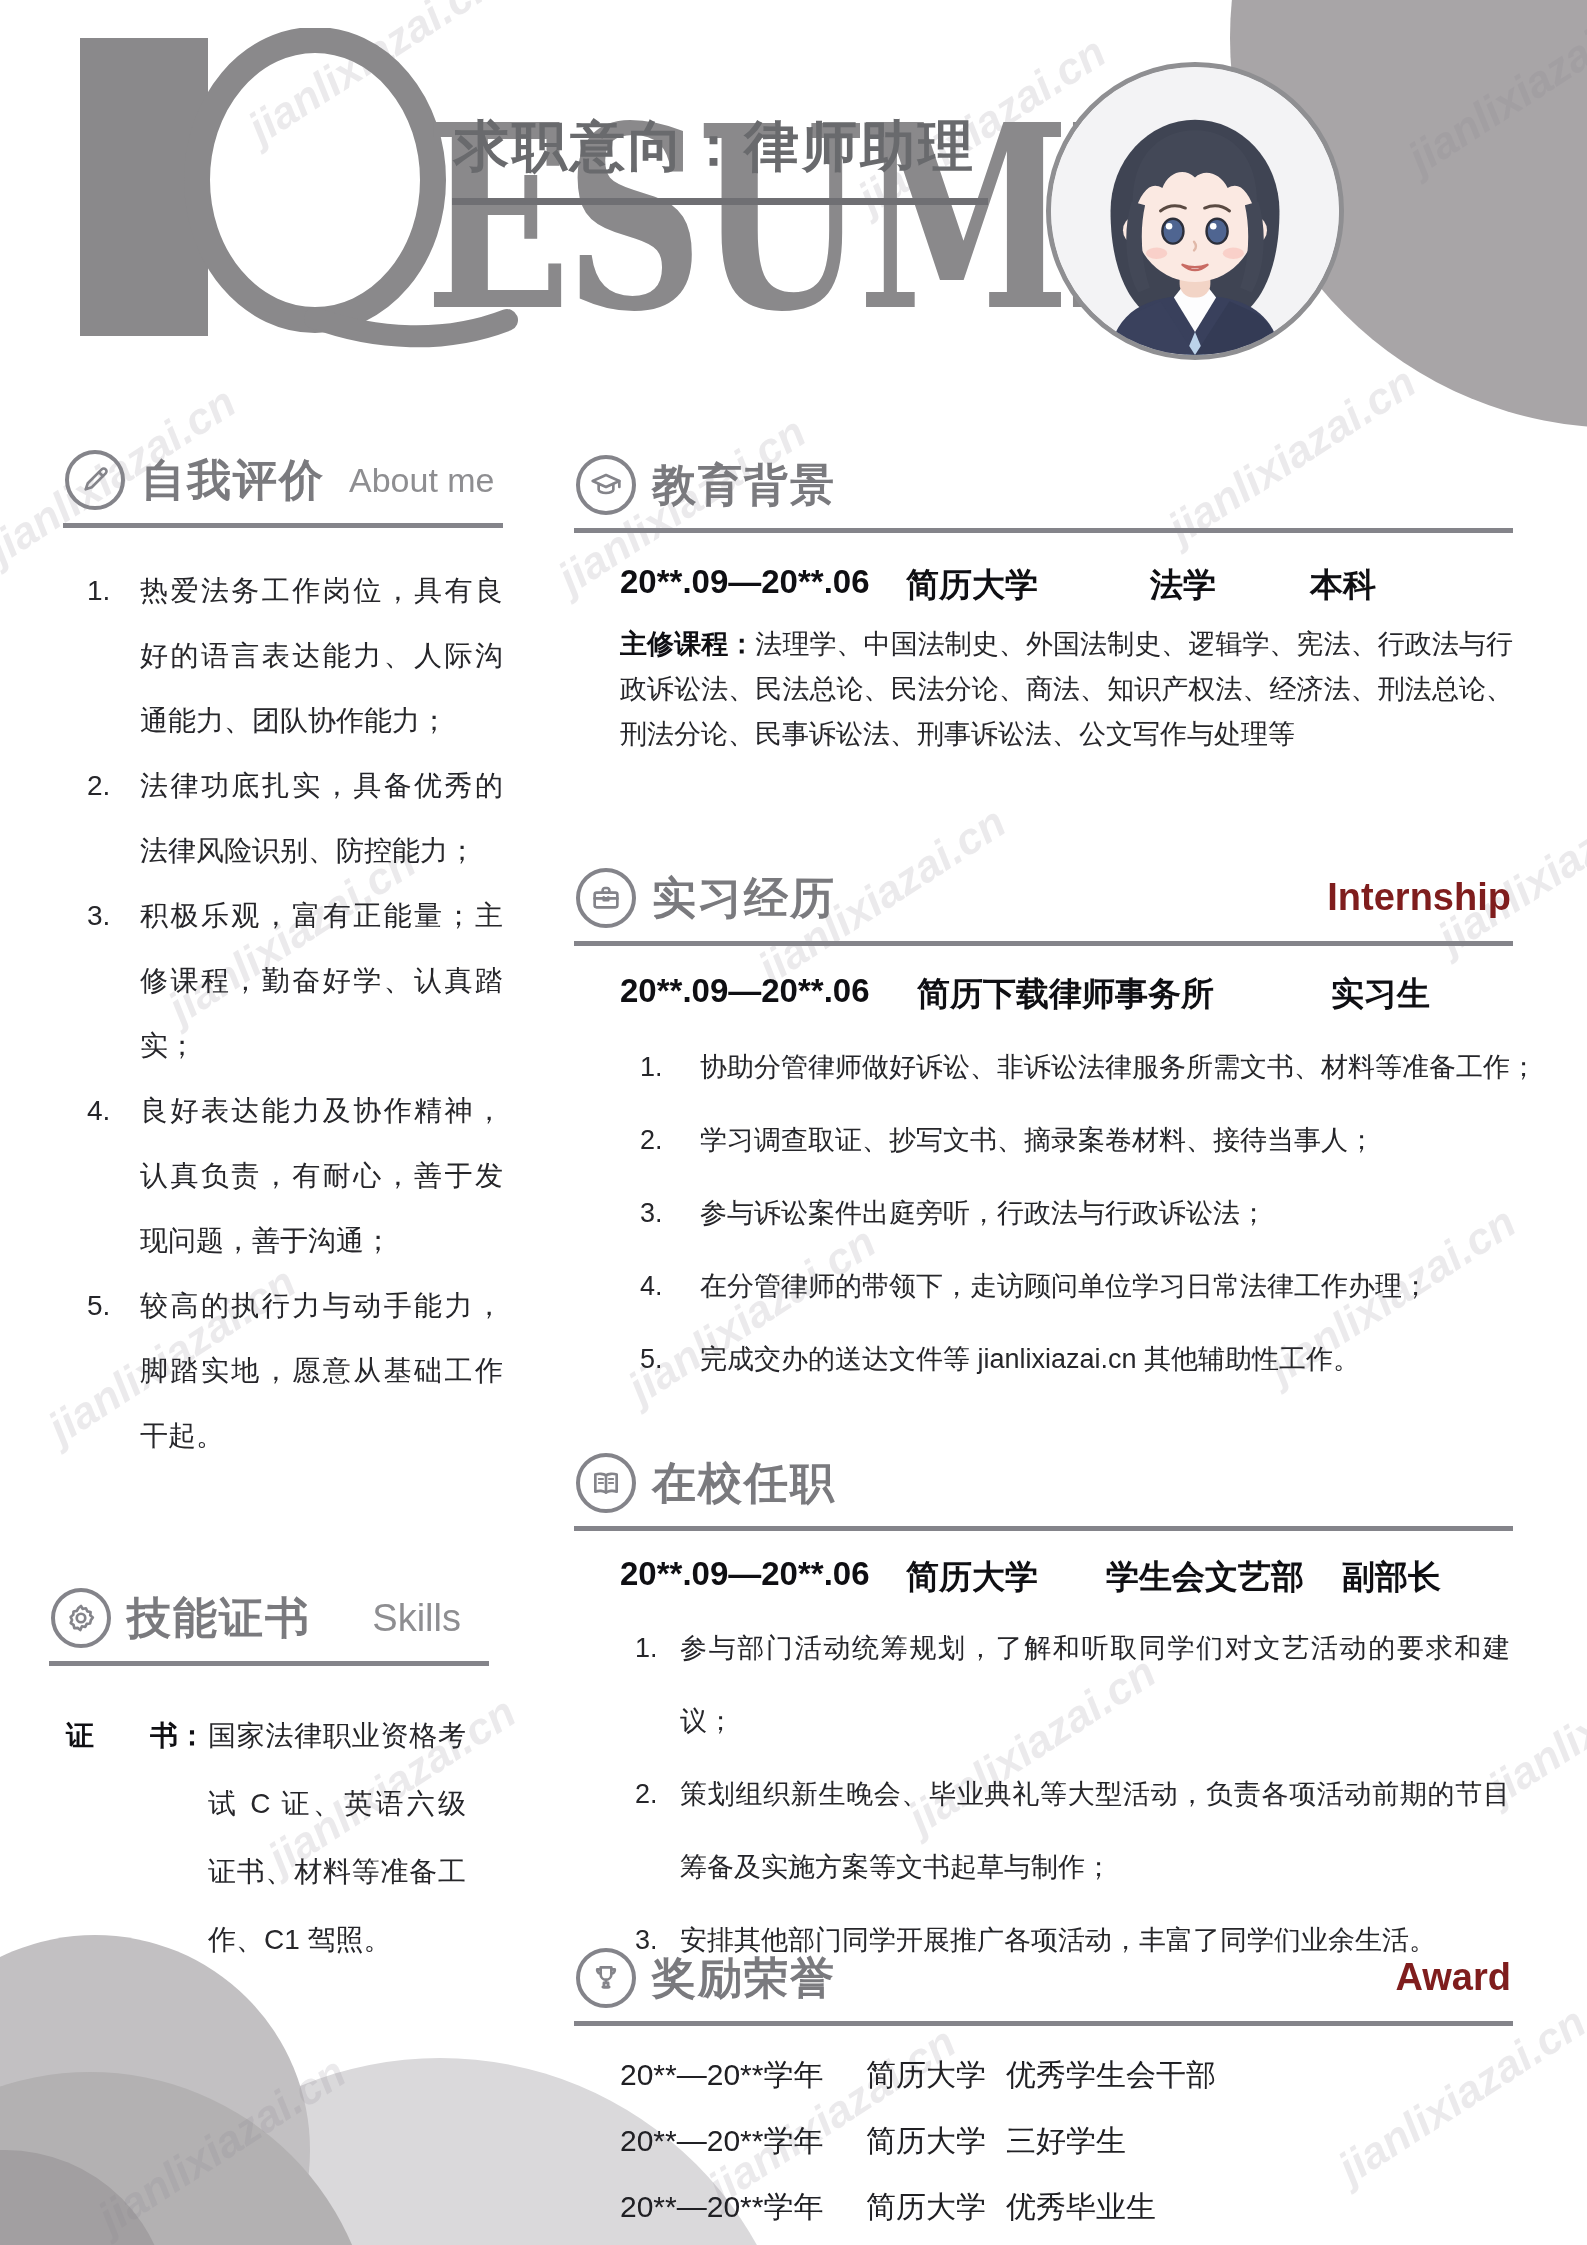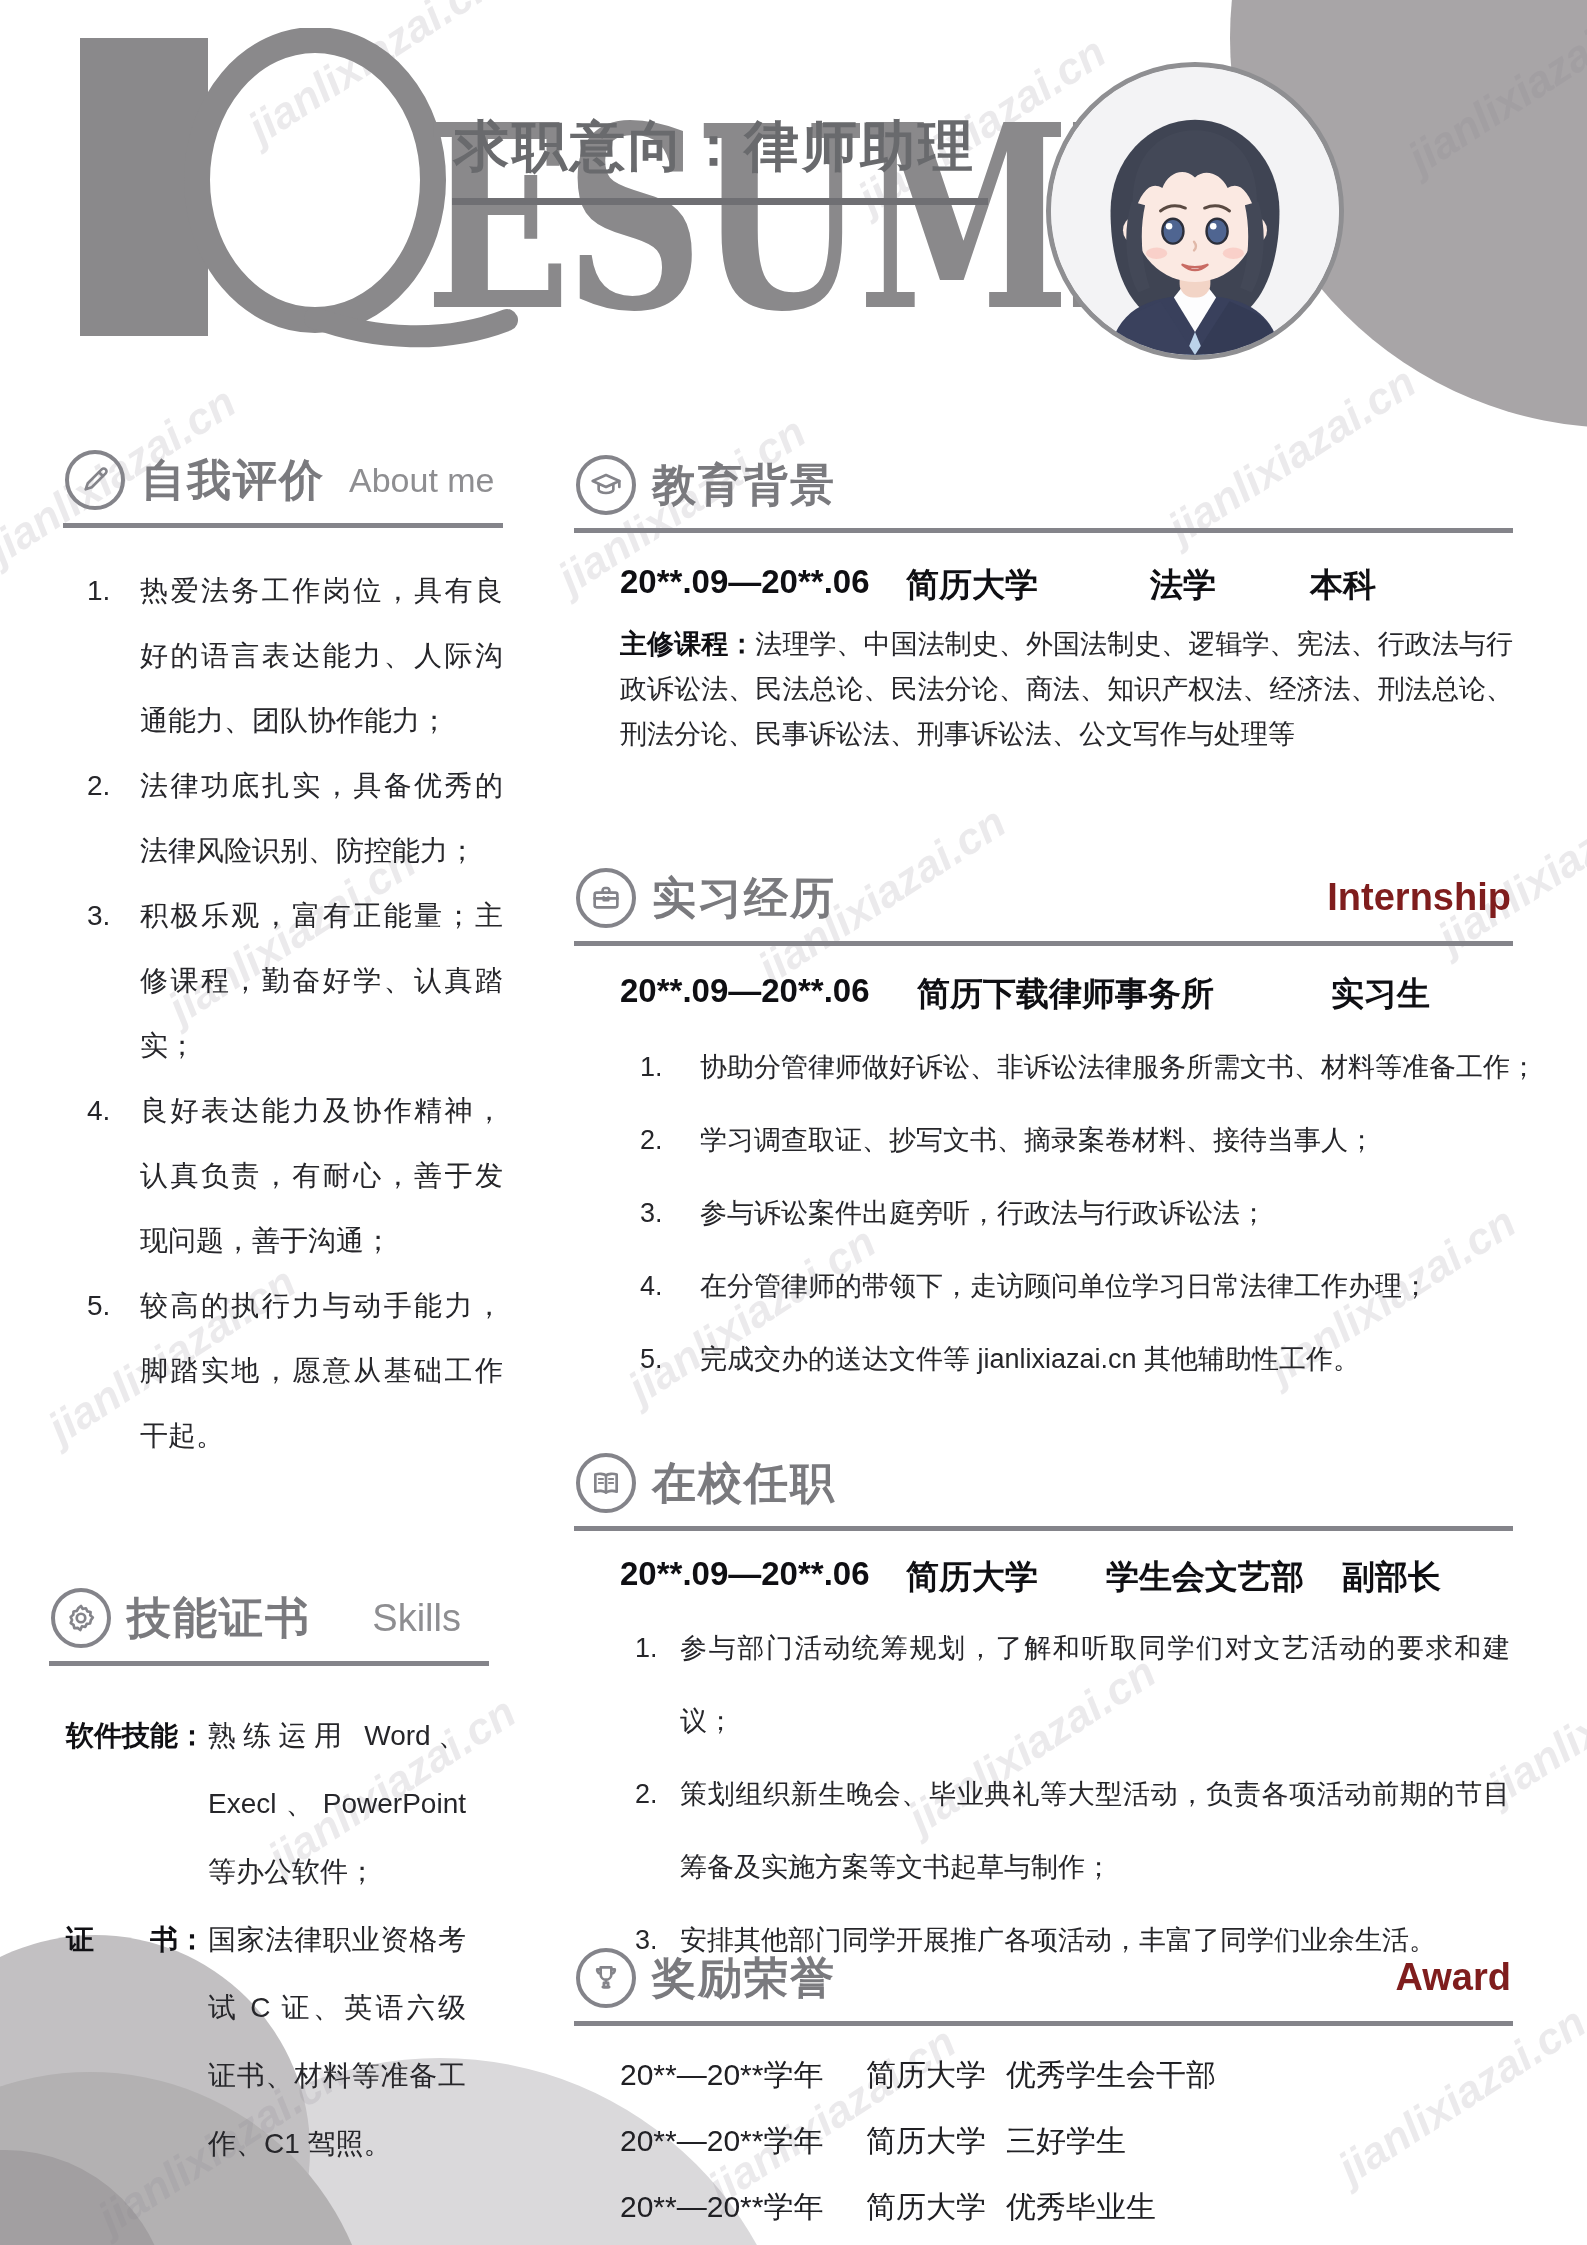--- a/index.html
+++ b/index.html
@@ -198,24 +198,20 @@
             <path d="M12 3l1.2 2.2 2.5-.5 1 2.3 2.5.5-.3 2.5 2 1.6-1.5 2-.6 2.5-2.5.3-1.1 2.3-2.5-.5L11.5 21l-2-1.6-2.5.3-.6-2.5-2.1-1.4 1-2.3-1.1-2.3 2-1.6.2-2.5 2.5-.4 1.2-2.2z"></path>
             <circle cx="12" cy="12" r="3.2"></circle>
           </svg>
       </span>
       <span class="sec-title">技能证书</span>
       <span class="en-inline skills-en">Skills</span>
     </div>
     <div class="divider"></div>
     <div class="skill-rows">
       <div class="skill-row">
-        <span class="lbl">软件技能：</span>
-        <span class="val">熟练运用 Word、Execl、PowerPoint 等办公软件；</span>
-      </div>
-      <div class="skill-row">
         <span class="lbl">证　　书：</span>
         <span class="val">国家法律职业资格考试 C 证、英语六级证书、材料等准备工作、C1 驾照。</span>
       </div>
     </div>
   </section>
 
   <section class="sec" id="sec-edu">
     <div class="sec-head">
       <span class="sec-icon">
         <svg viewBox="0 0 24 24">

